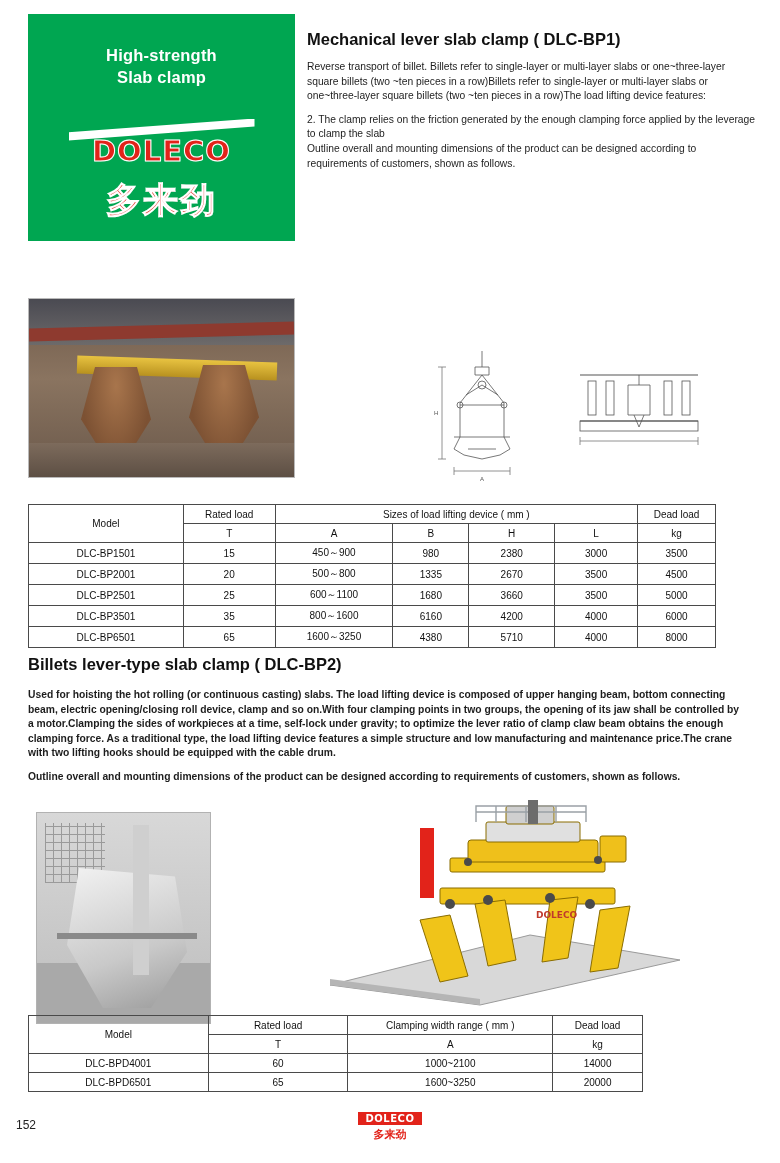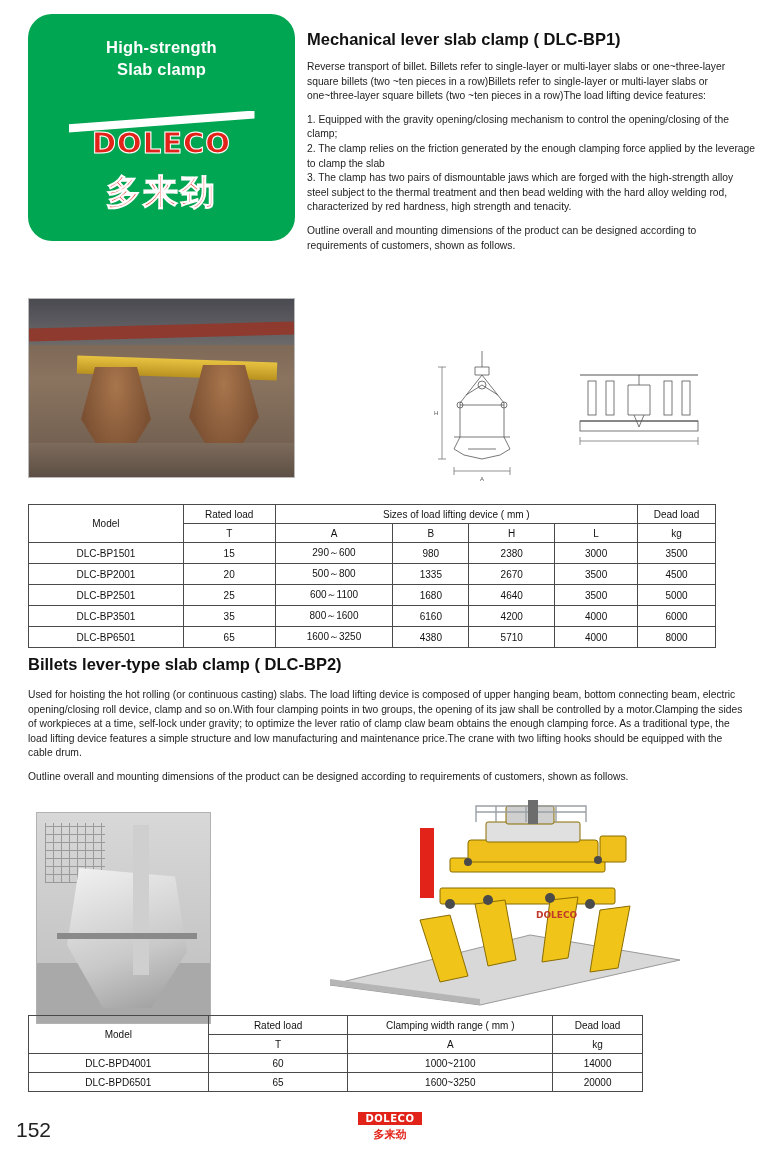--- a/index.html
+++ b/index.html
@@ -16,22 +16,21 @@
 
   
   .brand-panel {
     position: absolute;
     left: 28px; top: 14px;
     width: 267px; height: 227px;
     background: #00a651;
     display: flex;
     flex-direction: column;
     align-items: center;
-    padding-top: 22px;
-    border-radius: 24px;
+    padding-top: 30px;
   }
   .brand-title {
     color: #ffffff;
     font-size: 16.5px;
     font-weight: bold;
     line-height: 1.35;
     text-align: center;
     letter-spacing: .2px;
   }
   .logo-wrap {
@@ -171,20 +170,21 @@
   
   .sec2-head {
     position: absolute;
     left: 28px; top: 655px;
     width: 700px;
   }
   .sec2-text {
     position: absolute;
     left: 28px; top: 688px;
     width: 718px;
+    font-weight: bold;
   }
   .photo2 {
     position: absolute;
     left: 36px; top: 812px;
     width: 175px; height: 212px;
     border: 1px solid #b2b2b2;
     background: linear-gradient(180deg,#d8d8d8,#bdbdbd);
     overflow: hidden;
   }
   .photo2 .dk { position:absolute; background:#8d8d8d; }
@@ -203,21 +203,21 @@
   .illus2 {
     position: absolute;
     left: 300px; top: 800px;
     width: 400px; height: 210px;
   }
 
   
   .page-num {
     position: absolute;
     left: 16px; top: 1118px;
-    font-size: 21px;
+    font-size: 12px;
     color: #222;
   }
   .footer-logo {
     position: absolute;
     left: 0; right: 0; top: 1108px;
     text-align: center;
   }
   .footer-logo .fw {
     display:inline-block;
     background:#e2231a;
@@ -250,23 +250,21 @@
       <div class="swoosh"></div>
       <div class="word">DOLECO</div>
     </div>
     <div class="logo-cn">多来劲</div>
   </div>
 </div>
 
 <div class="sec1-text">
   <h1 class="sec-heading">Mechanical lever slab clamp ( DLC-BP1)</h1>
   <p class="body-p">Reverse transport of billet. Billets refer to single-layer or multi-layer slabs or one~three-layer square billets (two ~ten pieces in a row)Billets refer to single-layer or multi-layer slabs or one~three-layer square billets (two ~ten pieces in a row)The load lifting device features:</p>
-  <p class="body-p tight">1. Equipped with the gravity opening/closing mechanism to control the opening/closing of the clamp;</p>
   <p class="body-p tight">2. The clamp relies on the friction generated by the enough clamping force applied by the leverage to clamp the slab</p>
-  <p class="body-p">3. The clamp has two pairs of dismountable jaws which are forged with the high-strength alloy steel subject to the thermal treatment and then bead welding with the hard alloy welding rod, characterized by red hardness, high strength and tenacity.</p>
   <p class="body-p">Outline overall and mounting dimensions of the product can be designed according to requirements of customers, shown as follows.</p>
 </div>
 
 <div class="photo1">
   <div class="ceiling"></div>
   <div class="beam-red"></div>
   <div class="beam-yellow"></div>
   <div class="clamp a"></div>
   <div class="clamp b"></div>
   <div class="beam-yellow2"></div>
@@ -331,41 +329,41 @@
         <td style="width:76px">B</td>
         <td style="width:86px">H</td>
         <td style="width:83px">L</td>
         <td>kg</td>
       </tr>
     </thead>
     <tbody>
       <tr>
         <td>DLC-BP1501</td>
         <td>15</td>
-        <td>290～600</td>
+        <td>450～900</td>
         <td>980</td>
         <td>2380</td>
         <td>3000</td>
         <td>3500</td>
       </tr>
       <tr>
         <td>DLC-BP2001</td>
         <td>20</td>
         <td>500～800</td>
         <td>1335</td>
         <td>2670</td>
         <td>3500</td>
         <td>4500</td>
       </tr>
       <tr>
         <td>DLC-BP2501</td>
         <td>25</td>
         <td>600～1100</td>
         <td>1680</td>
-        <td>4640</td>
+        <td>3660</td>
         <td>3500</td>
         <td>5000</td>
       </tr>
       <tr>
         <td>DLC-BP3501</td>
         <td>35</td>
         <td>800～1600</td>
         <td>6160</td>
         <td>4200</td>
         <td>4000</td>

